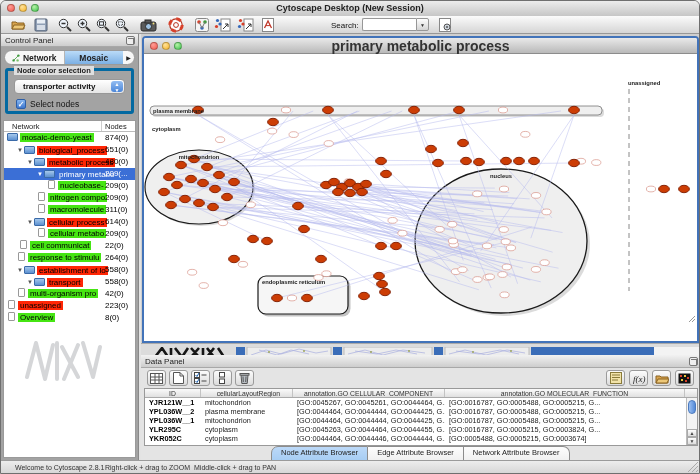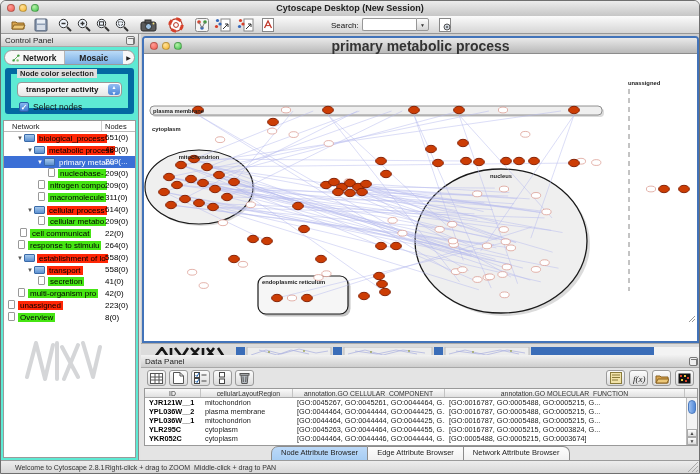--- a/index.html
+++ b/index.html
@@ -14,30 +14,30 @@
   .tl.grn{left:30px;background:radial-gradient(circle at 35% 30%,#b8f3a8,#3cc24c);}
   .wtitle{position:absolute;left:0;right:0;top:0;height:14px;line-height:14px;text-align:center;font-size:9px;font-weight:bold;color:#222;}
   
   .toolbar{position:absolute;top:15px;left:0;right:0;height:18px;background:linear-gradient(#fbfbfb,#d5d5d5);border-bottom:1px solid #979797;}
   .tbtn{position:absolute;top:1px;width:16px;height:16px;}
   .tbtn svg{display:block;}
   .search-label{position:absolute;left:330px;top:5px;font-size:8px;color:#111;}
   .search-box{position:absolute;left:361px;top:2px;width:54px;height:13px;background:#fff;border:1px solid #979797;border-right:none;border-radius:2px 0 0 2px;font-size:8px;padding:0 2px;outline:none;}
   .search-drop{position:absolute;left:415px;top:2px;width:13px;height:13px;background:linear-gradient(#fefefe,#d4d4d4);border:1px solid #979797;border-radius:0 2px 2px 0;font-size:5px;line-height:12px;text-align:center;color:#333;}
   
-  .cp{position:absolute;left:0;top:33px;width:138px;bottom:13px;background:#5eead4;border-right:1px solid #8a8a8a;}
+  .cp{position:absolute;left:0;top:33px;width:138px;bottom:13px;background:#a3a3a3;border-right:1px solid #8a8a8a;}
   .panel-head{position:relative;height:13px;background:linear-gradient(#f2f2f2,#cdcdcd);border-bottom:1px solid #a8a8a8;font-size:8px;line-height:13px;padding-left:4px;color:#222;}
   .float-ic{position:absolute;right:3px;top:2px;width:9px;height:9px;border:1px solid #777;border-radius:2px;background:#eee;}
   .float-ic:before{content:"";position:absolute;left:1px;top:1px;width:5px;height:5px;border-top:1px solid #777;border-right:1px solid #777;}
   .cp-tabs{position:absolute;top:16px;left:3px;right:3px;height:15px;background:#f7f7f7;border:1px solid #9a9a9a;border-radius:8px;display:flex;overflow:hidden;}
   .cp-tab{flex:1;display:flex;align-items:center;justify-content:center;font-size:8.5px;font-weight:bold;color:#222;border-right:1px solid #b5b5b5;}
   .cp-tab.sel{background:linear-gradient(#badbf8,#7cb0e4);border-right:none;}
   .cp-tab .gicon{width:8px;height:8px;margin-right:3px;}
   .cp-tab-more{width:11px;display:flex;align-items:center;justify-content:center;font-size:6px;color:#222;}
-  .ncs{position:absolute;top:34px;left:4px;right:4px;height:46px;border:6px solid #0369a1;border-radius:3px;}
+  .ncs{position:absolute;top:34px;left:4px;right:4px;height:46px;border:3px solid #0369a1;border-radius:3px;}
   .ncs-legend{position:absolute;top:-5px;left:6px;background:#dfdfdf;padding:0 3px;font-size:7.5px;font-weight:bold;color:#222;}
   .combo{position:absolute;top:8px;left:6px;right:6px;height:15px;background:linear-gradient(#ffffff,#e6e6e6);border:1px solid #989898;border-radius:4px;font-size:8px;font-weight:bold;color:#111;line-height:13px;padding-left:8px;}
   .combo-btn{position:absolute;right:1px;top:1px;bottom:1px;width:12px;background:linear-gradient(#93bdf2,#4c86d8);border-radius:3px;color:#fff;font-size:5px;line-height:6px;text-align:center;}
   .chk-row{position:absolute;top:28px;left:8px;display:flex;align-items:center;}
   .chk{width:10px;height:10px;border-radius:2px;background:linear-gradient(#86b6f0,#3d77cf);border:1px solid #2d5fa8;color:#fff;font-size:8px;line-height:9px;text-align:center;font-weight:bold;}
   .chk-label{font-size:8.5px;margin-left:4px;color:#111;}
   .tree-panel{position:absolute;top:86px;left:2px;right:2px;bottom:2px;background:#fff;border:1px solid #9a9a9a;overflow:hidden;}
   .tree-header{display:flex;height:11px;border-bottom:1px solid #bbb;font-size:7.5px;color:#222;line-height:11px;}
   .th1{flex:1;padding-left:8px;border-right:1px solid #ccc;}
   .th2{width:33px;padding-left:3px;}
@@ -233,33 +233,33 @@
         <span class="chk">✓</span>
         <span class="chk-label">Select nodes</span>
       </div>
     </div>
     <div class="tree-panel">
       <div class="tree-header">
         <span class="th1">Network</span>
         <span class="th2">Nodes</span>
       </div>
       <div id="tree">
+          <div class="tree-row" style="padding-left: 3px;"><span class="tr-folder"></span><span class="tr-label g">mosaic-demo-yeast</span><span class="tr-count">874(0)</span></div>
           <div class="tree-row" style="padding-left: 13px;"><span class="tr-arrow">▼</span><span class="tr-folder"></span><span class="tr-label r">biological_process</span><span class="tr-count">651(0)</span></div>
           <div class="tree-row" style="padding-left: 23px;"><span class="tr-arrow">▼</span><span class="tr-folder"></span><span class="tr-label r">metabolic process</span><span class="tr-count">480(0)</span></div>
           <div class="tree-row sel" style="padding-left: 33px;"><span class="tr-arrow">▼</span><span class="tr-folder"></span><span class="tr-label">primary metabo</span><span class="tr-count">209(...</span></div>
           <div class="tree-row" style="padding-left: 43px;"><span class="tr-file"></span><span class="tr-label g">nucleobase-</span><span class="tr-count">209(0)</span></div>
           <div class="tree-row" style="padding-left: 33px;"><span class="tr-file"></span><span class="tr-label g">nitrogen compo</span><span class="tr-count">209(0)</span></div>
           <div class="tree-row" style="padding-left: 33px;"><span class="tr-file"></span><span class="tr-label g">macromolecule</span><span class="tr-count">311(0)</span></div>
           <div class="tree-row" style="padding-left: 23px;"><span class="tr-arrow">▼</span><span class="tr-folder"></span><span class="tr-label r">cellular process</span><span class="tr-count">614(0)</span></div>
           <div class="tree-row" style="padding-left: 33px;"><span class="tr-file"></span><span class="tr-label g">cellular metabo</span><span class="tr-count">209(0)</span></div>
           <div class="tree-row" style="padding-left: 15px;"><span class="tr-file"></span><span class="tr-label g">cell communicat</span><span class="tr-count">22(0)</span></div>
           <div class="tree-row" style="padding-left: 13px;"><span class="tr-file"></span><span class="tr-label g">response to stimulu</span><span class="tr-count">264(0)</span></div>
           <div class="tree-row" style="padding-left: 13px;"><span class="tr-arrow">▼</span><span class="tr-folder"></span><span class="tr-label r">establishment of lo</span><span class="tr-count">558(0)</span></div>
           <div class="tree-row" style="padding-left: 23px;"><span class="tr-arrow">▼</span><span class="tr-folder"></span><span class="tr-label r">transport</span><span class="tr-count">558(0)</span></div>
-          <div class="tree-row" style="padding-left: 33px;"><span class="tr-file"></span><span class="tr-label g">secretion</span><span class="tr-count">41(0)</span></div>
           <div class="tree-row" style="padding-left: 13px;"><span class="tr-file"></span><span class="tr-label g">multi-organism pro</span><span class="tr-count">42(0)</span></div>
           <div class="tree-row" style="padding-left: 3px;"><span class="tr-file"></span><span class="tr-label r">unassigned</span><span class="tr-count">223(0)</span></div>
           <div class="tree-row" style="padding-left: 3px;"><span class="tr-file"></span><span class="tr-label g">Overview</span><span class="tr-count">8(0)</span></div>
         </div>
       <svg class="cp-squiggle" width="82" height="56">
         <g fill="none" stroke="#b3b6ba" stroke-width="4" stroke-linejoin="round" stroke-linecap="round">
           <path d="M5 44 L14 10 L23 46 L31 12"></path>
           <path d="M35 10 L35 46"></path>
           <path d="M40 14 L56 44 M56 12 L42 46"></path>
           <path d="M61 10 L71 44 L78 14"></path>

